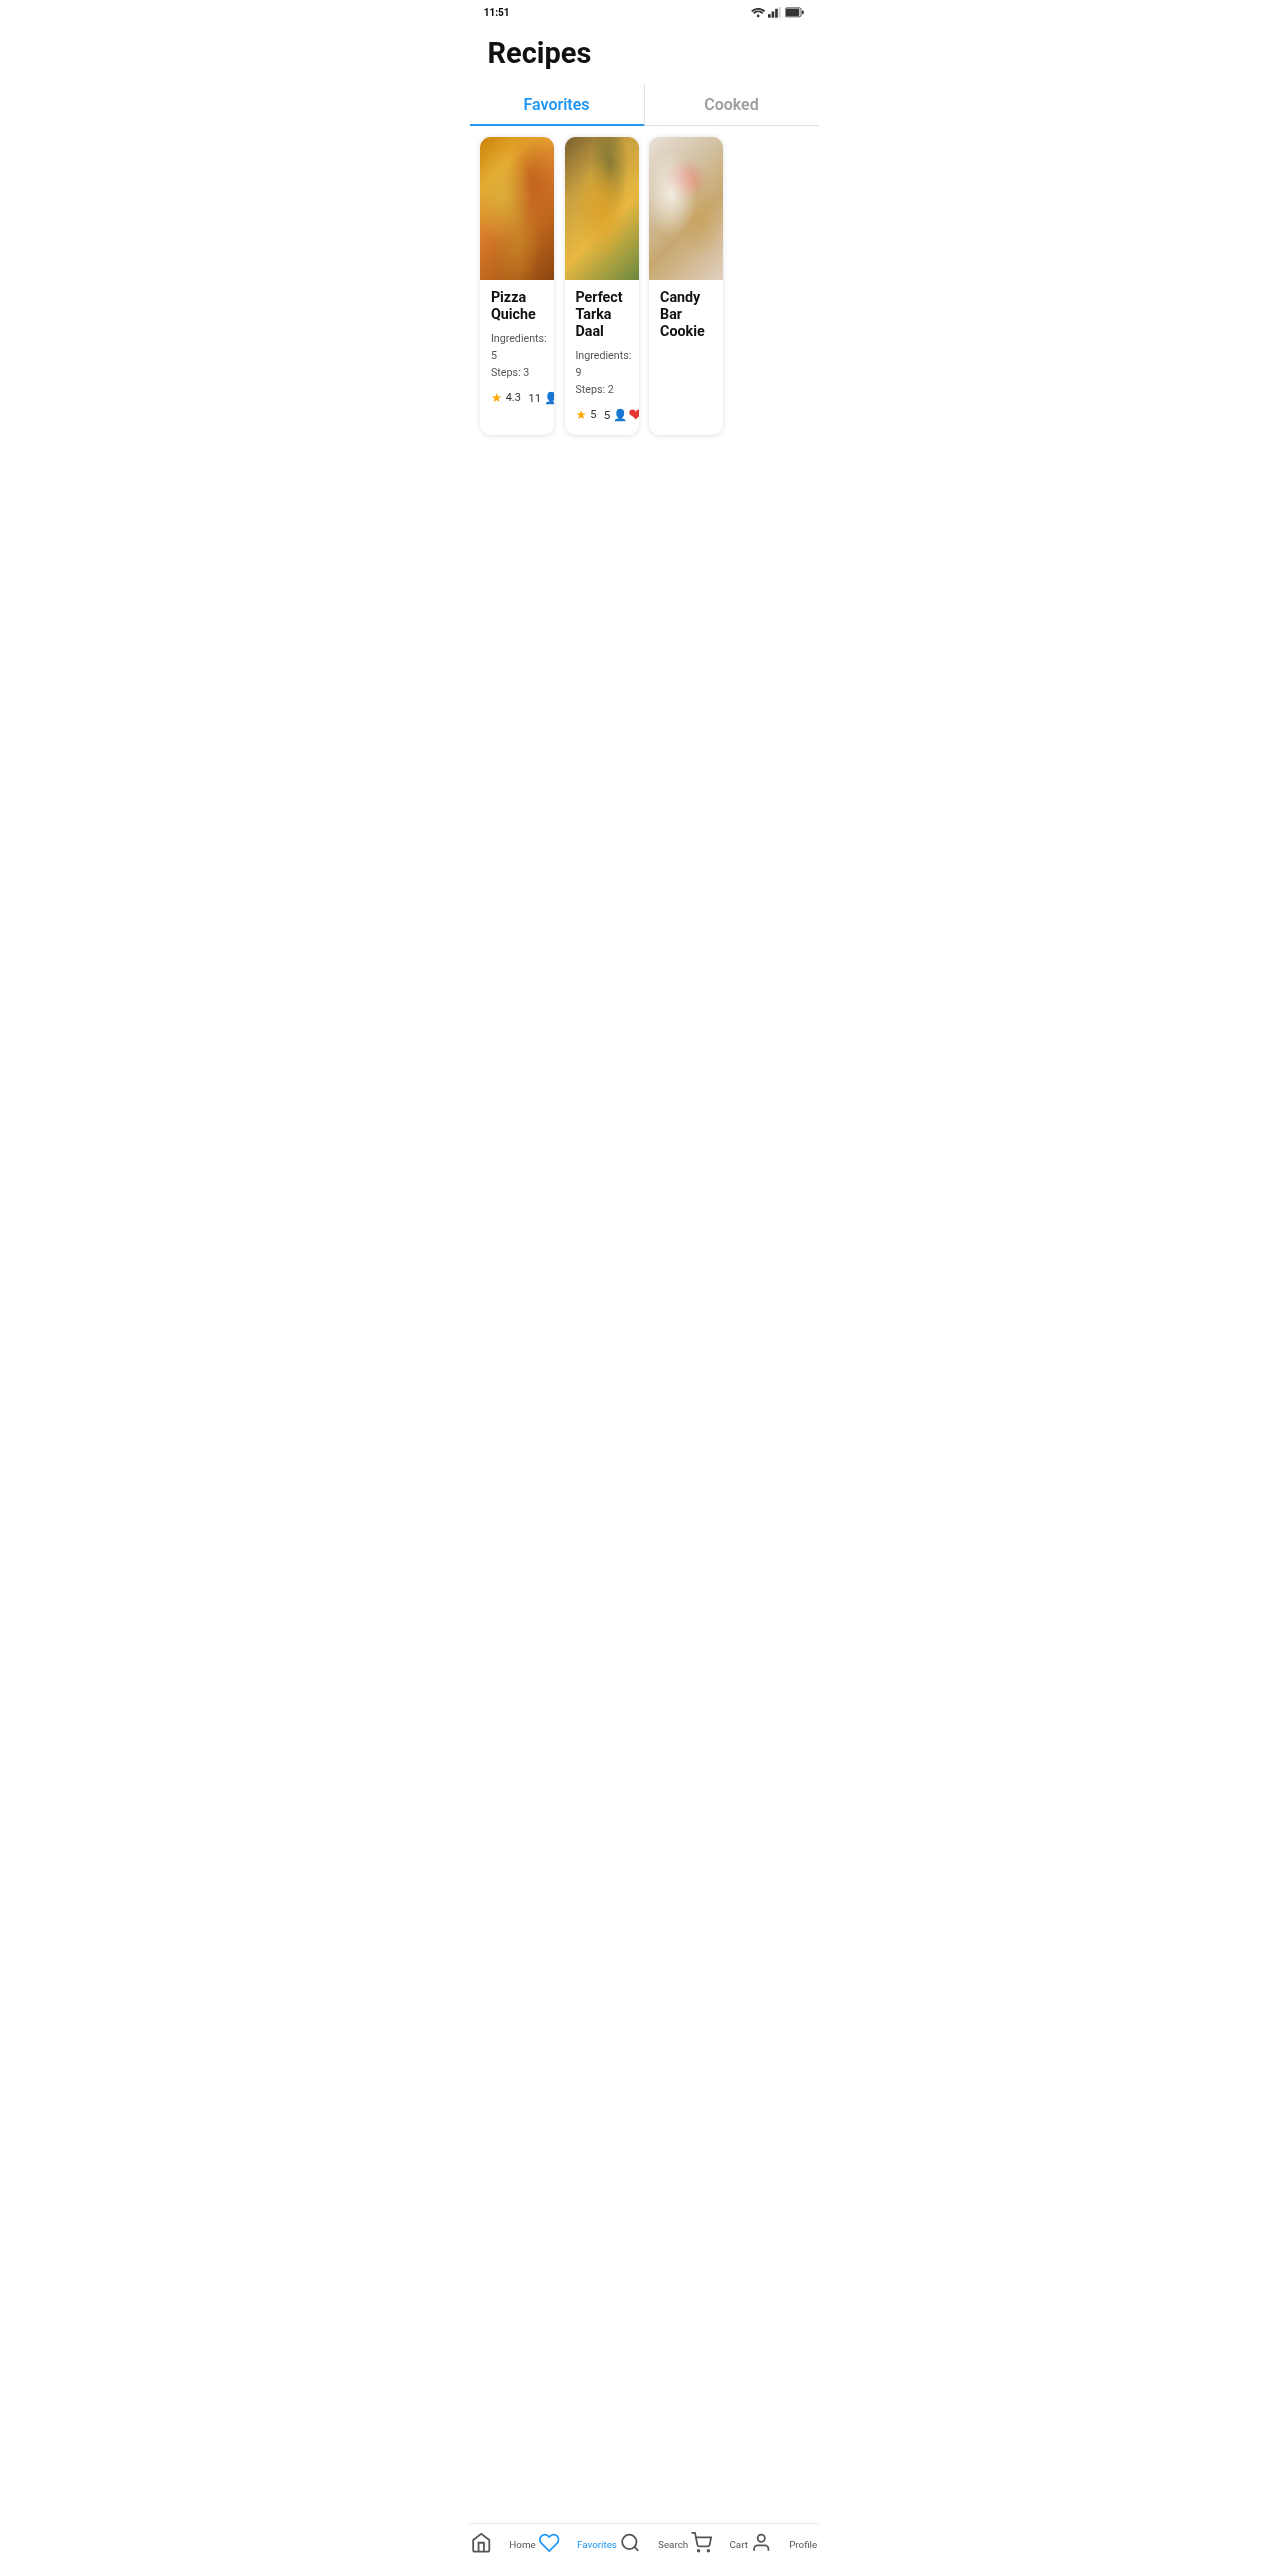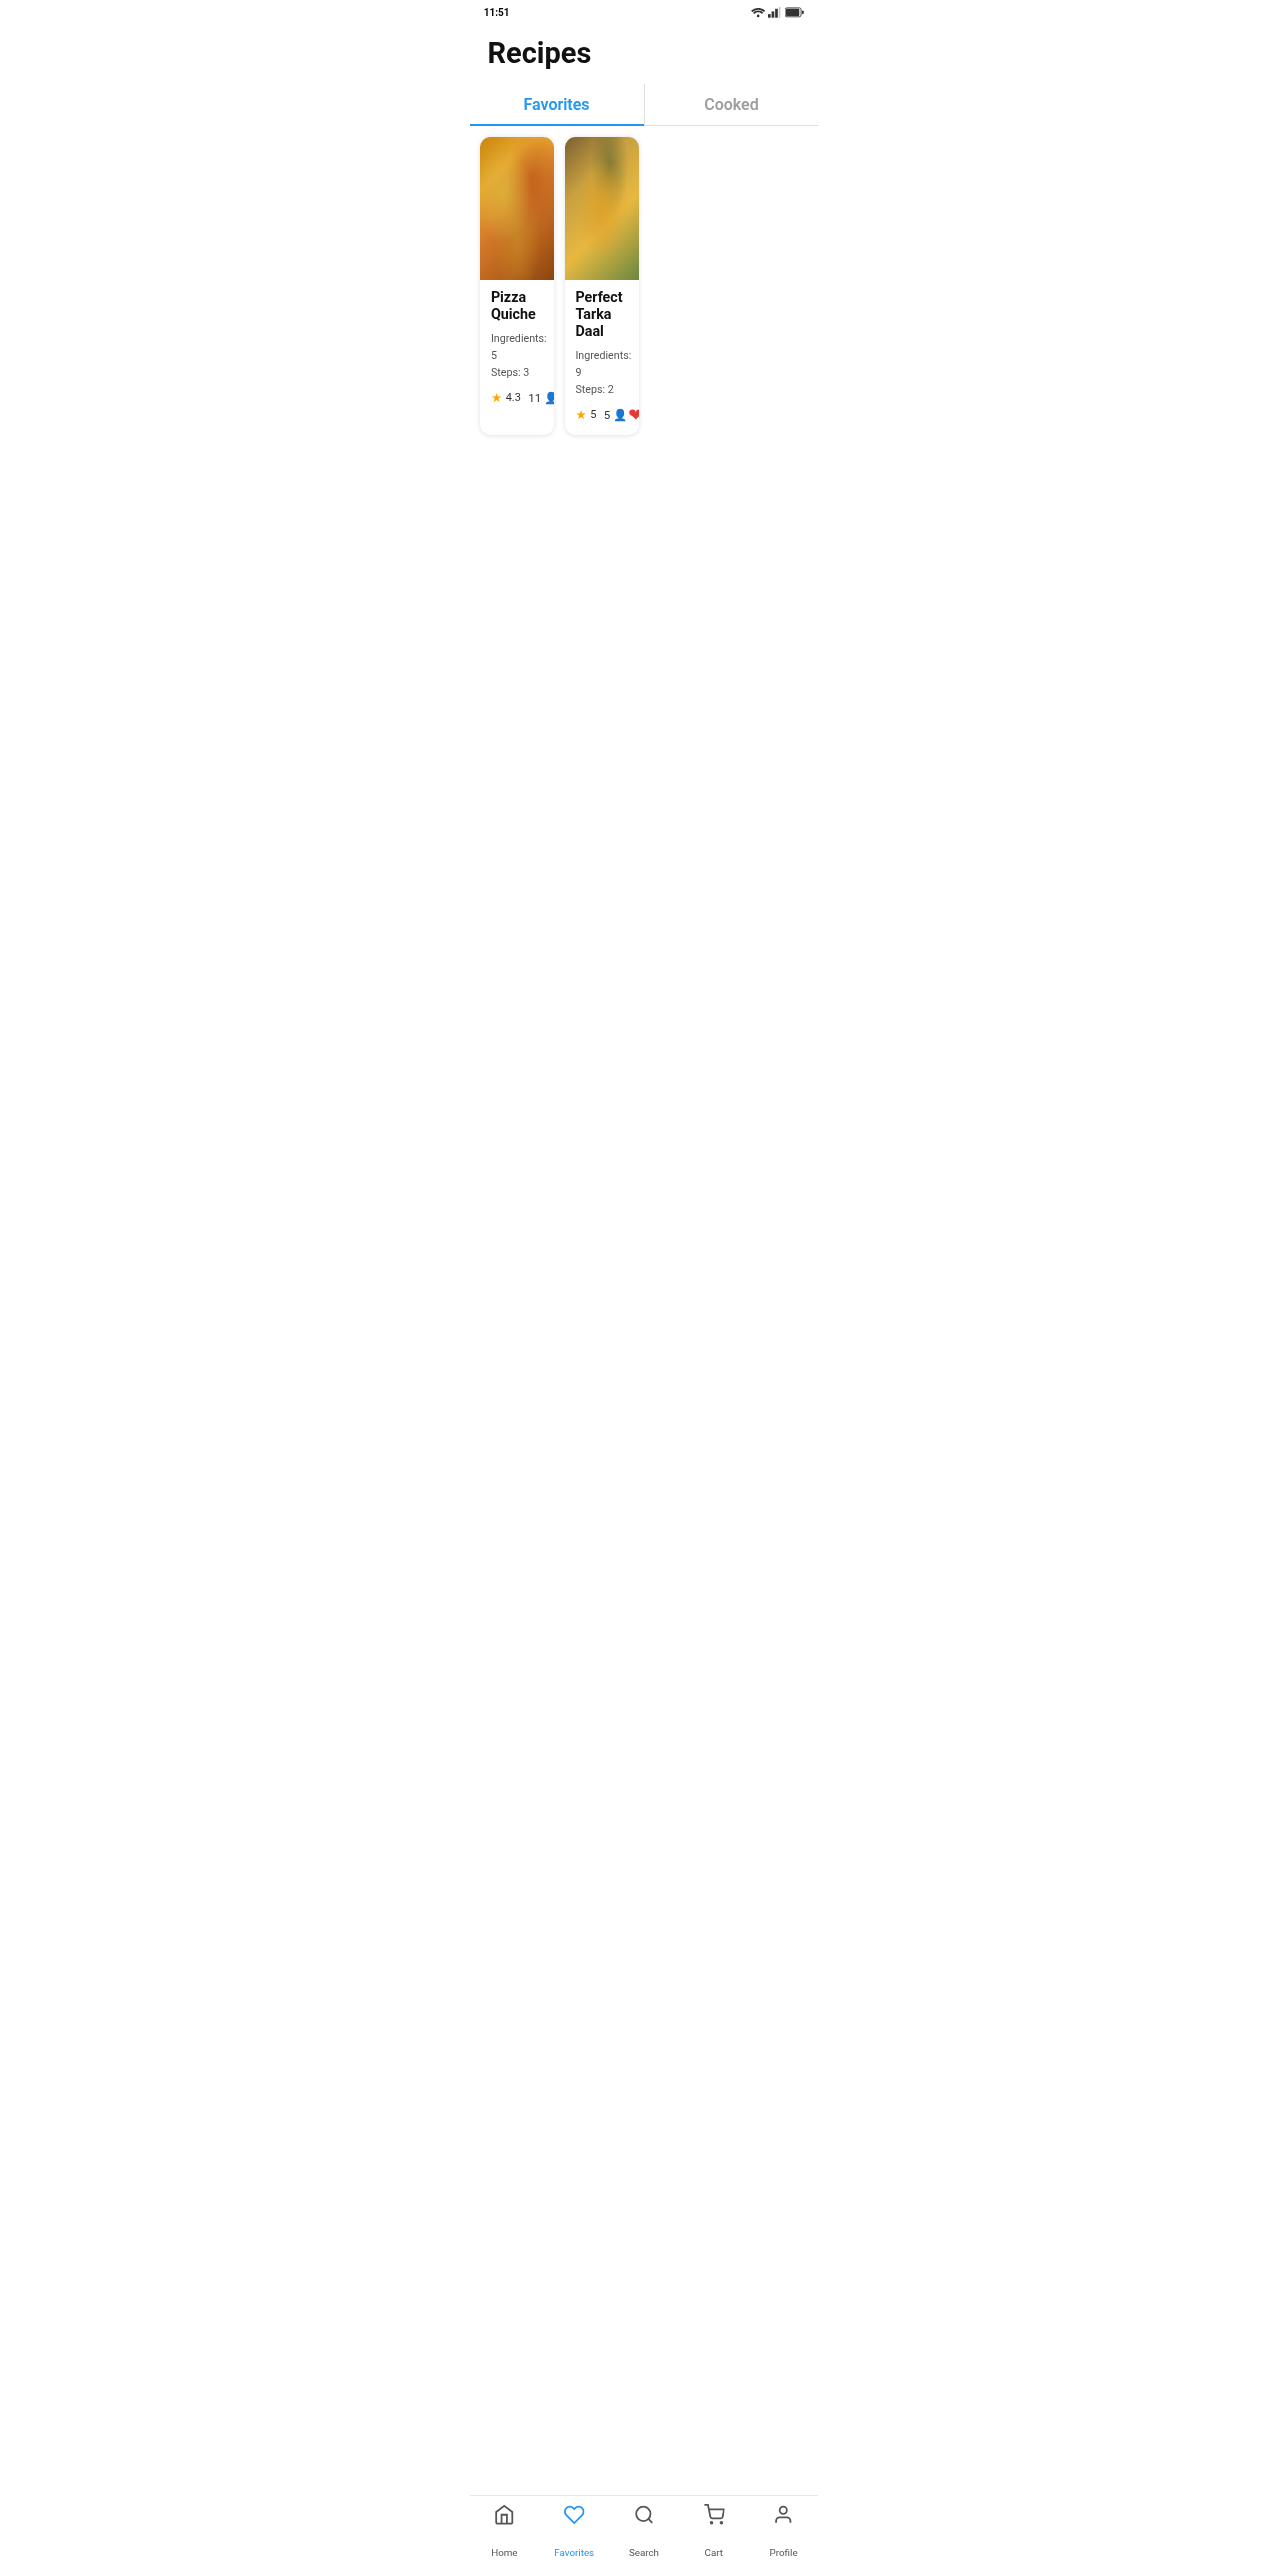--- a/index.html
+++ b/index.html
@@ -214,21 +214,20 @@
       background: #fff;
       border-top: 0.9px solid #e8e8e8;
       display: flex;
       justify-content: space-around;
       align-items: center;
       padding: 7.2px 0 18px;
       z-index: 100;
     }
     .nav-item {
       display: flex;
-      flex-direction: column;
       align-items: center;
       gap: 17px;
       cursor: pointer;
       min-width: 54px;
     }
     .nav-icon {
       font-size: 19.7px;
       color: #555;
     }
     .nav-icon.active {
@@ -323,20 +322,26 @@
           <span class="rating">5</span>
           <span class="count">5</span>
           <span class="person-icon">👤</span>
         </div>
         <button class="heart-btn">❤</button>
       </div>
     </div>
   </div>
 
 
+  <div class="recipe-card">
+    <div class="img-cookie"></div>
+    <div class="recipe-info">
+      <div class="recipe-title">Candy Bar Cookie</div>
+    </div>
+  </div>
 
 </div>
 
 <nav class="bottom-nav">
   <div class="nav-item">
     <span class="nav-icon">
       <svg width="21.5" height="21.5" viewBox="0 0 24 24" fill="none" stroke="#555" stroke-width="2">
         <path d="M3 9l9-7 9 7v11a2 2 0 01-2 2H5a2 2 0 01-2-2z"></path>
         <polyline points="9,22 9,12 15,12 15,22"></polyline>
       </svg>

